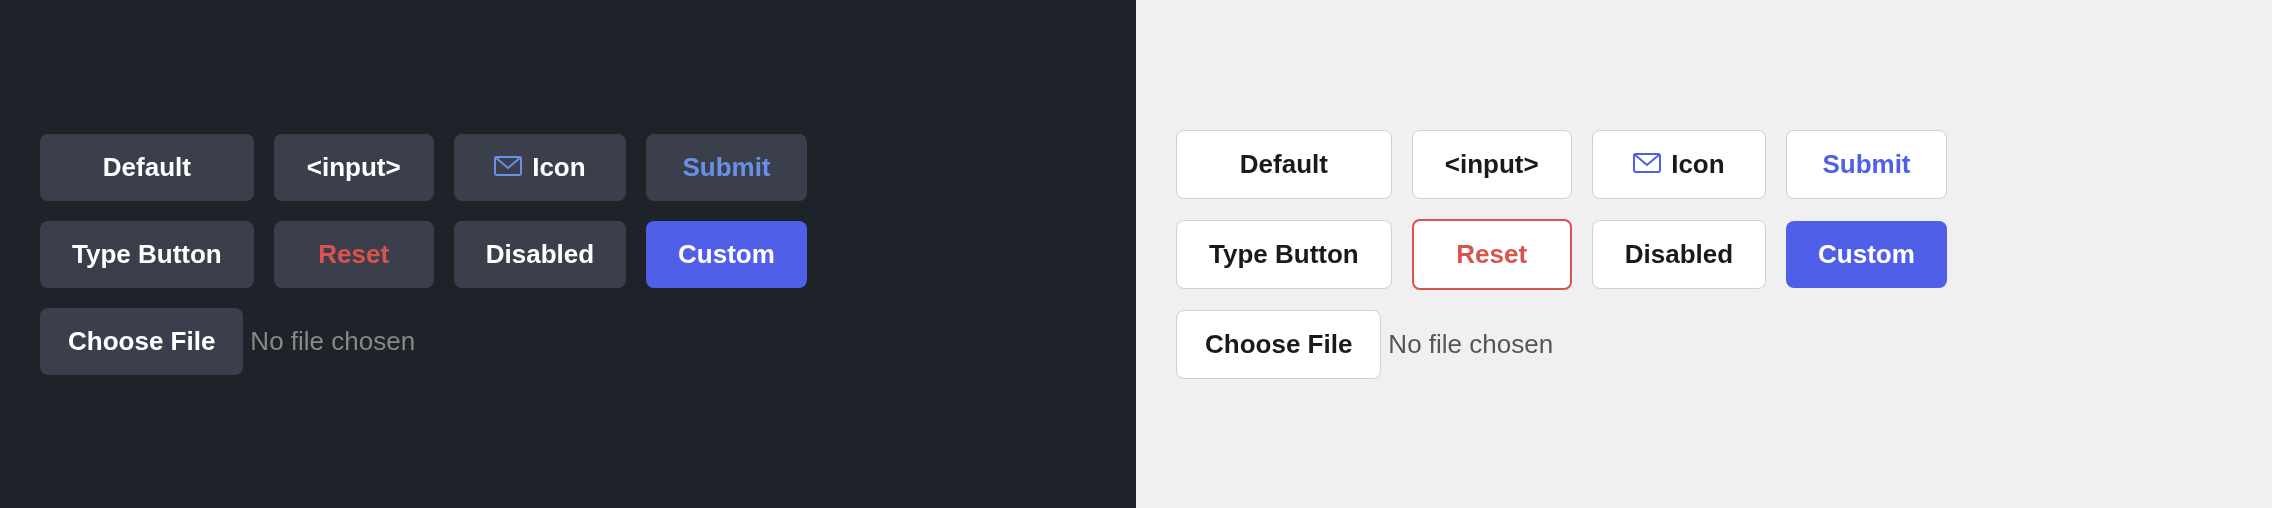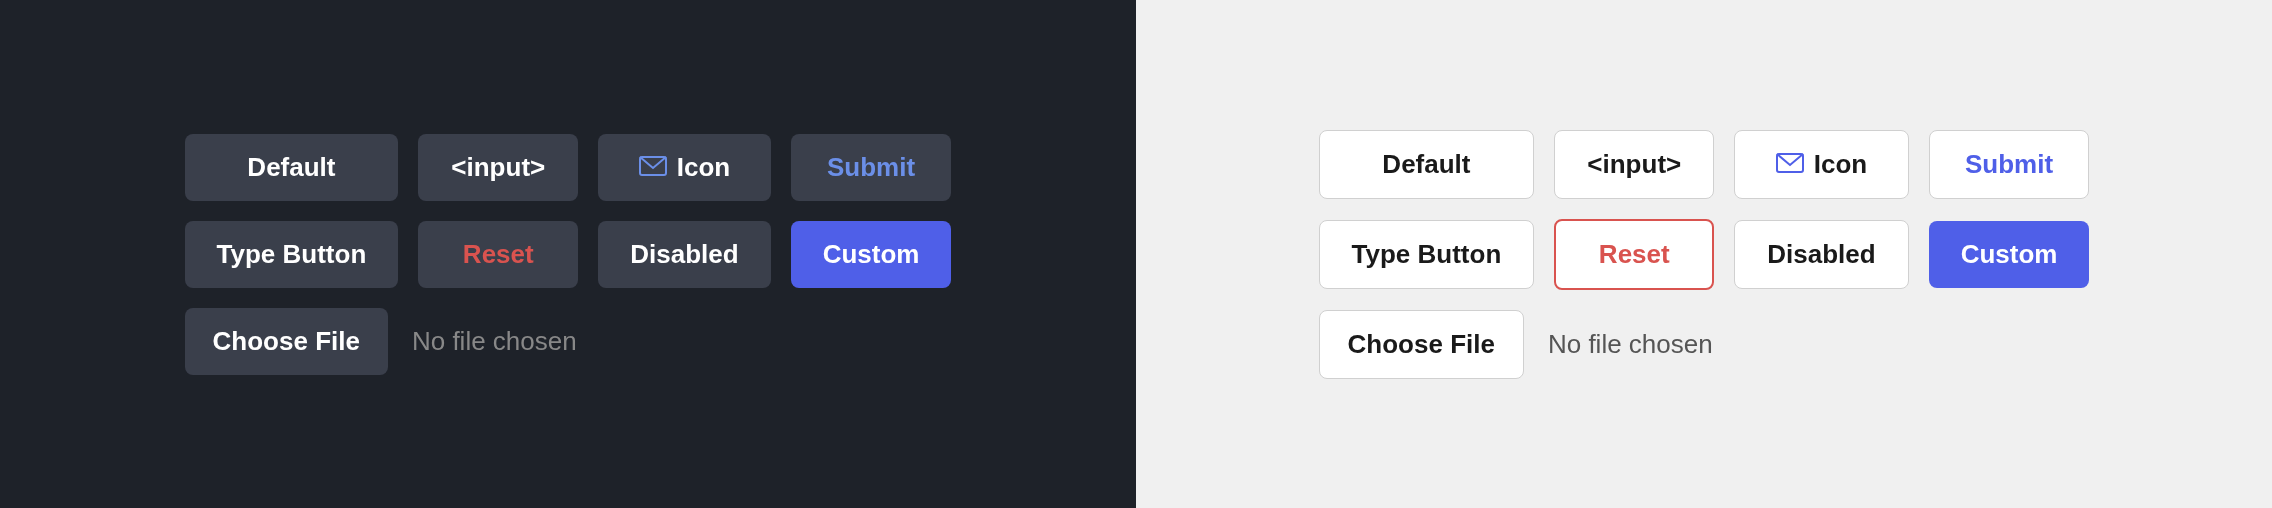--- a/index.html
+++ b/index.html
@@ -9,21 +9,20 @@
       width: 2272px;
       height: 508px;
       font-family: -apple-system, BlinkMacSystemFont, 'Segoe UI', sans-serif;
       overflow: hidden;
     }
 
     .panel {
       flex: 1;
       display: flex;
       align-items: center;
-      justify-content: center;
       padding: 40px;
     }
 
     .panel-dark {
       background-color: #1e2229;
     }
 
     .panel-light {
       background-color: #f0f0f0;
     }
@@ -170,21 +169,21 @@
     .light .file-label {
       color: #555;
       font-size: 26px;
       font-weight: 400;
     }
 
     .file-row {
       grid-column: 1 / 3;
       display: flex;
       align-items: center;
-      gap: 24px;
+      gap: 7px;
     }
   </style>
 </head>
 <body>
 
 <div class="panel panel-dark dark">
   <div class="button-grid">
 
     <button class="btn btn-default">
       <span>Default</span>

